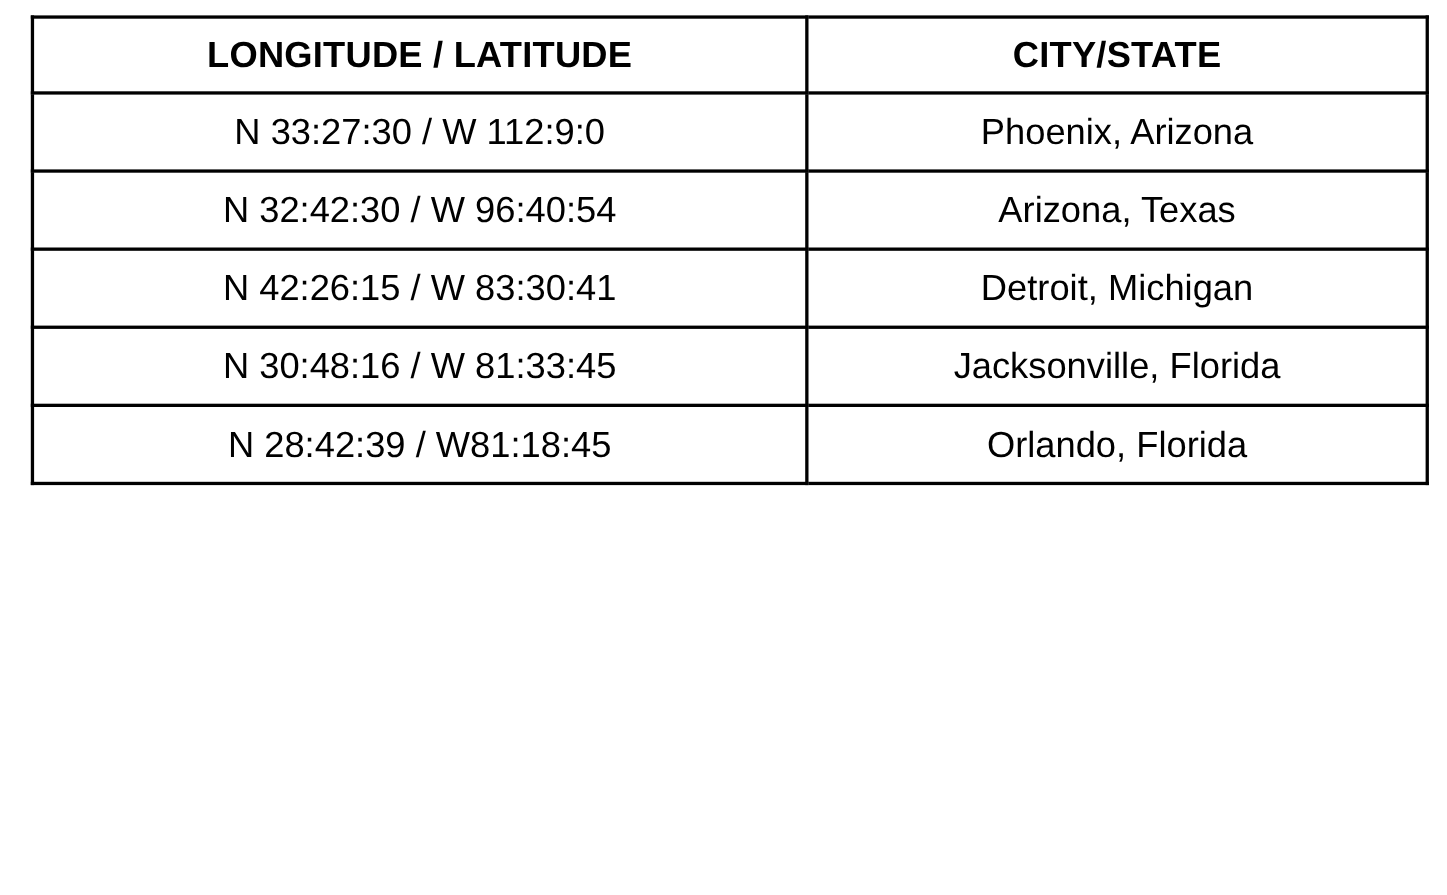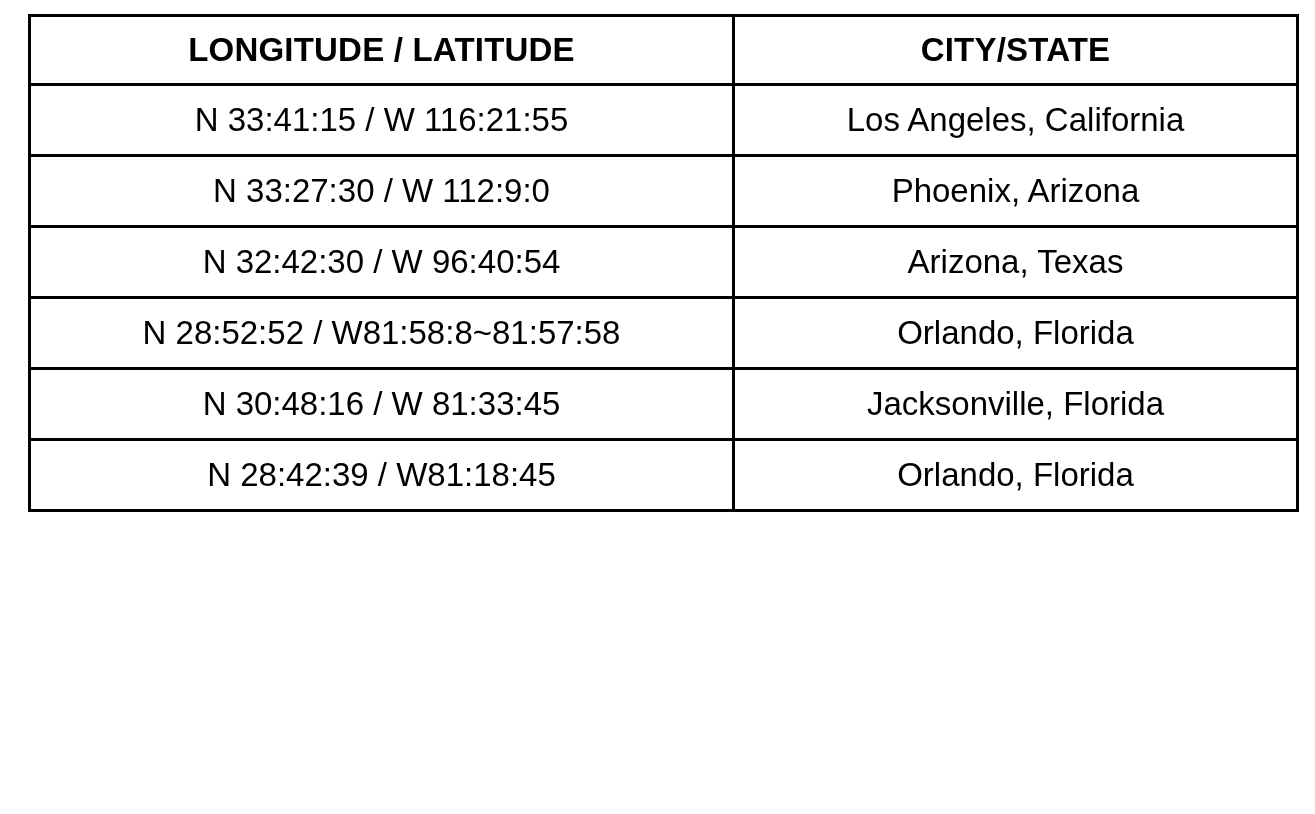--- a/index.html
+++ b/index.html
@@ -58,34 +58,30 @@
       <col class="col-city">
     </colgroup>
     <thead>
       <tr>
         <th>LONGITUDE / LATITUDE</th>
         <th>CITY/STATE</th>
       </tr>
     </thead>
     <tbody>
       <tr>
-        <td>N 33:41:15 / W 116:21:55</td>
-        <td>Los Angeles, California</td>
-      </tr>
-      <tr>
         <td>N 33:27:30 / W 112:9:0</td>
         <td>Phoenix, Arizona</td>
       </tr>
       <tr>
         <td>N 32:42:30 / W 96:40:54</td>
         <td>Arizona, Texas</td>
       </tr>
       <tr>
-        <td>N 28:52:52 / W81:58:8~81:57:58</td>
-        <td>Orlando, Florida</td>
+        <td>N 42:26:15 / W 83:30:41</td>
+        <td>Detroit, Michigan</td>
       </tr>
       <tr>
         <td>N 30:48:16 / W 81:33:45</td>
         <td>Jacksonville, Florida</td>
       </tr>
       <tr>
         <td>N 28:42:39 / W81:18:45</td>
         <td>Orlando, Florida</td>
       </tr>
     </tbody>

